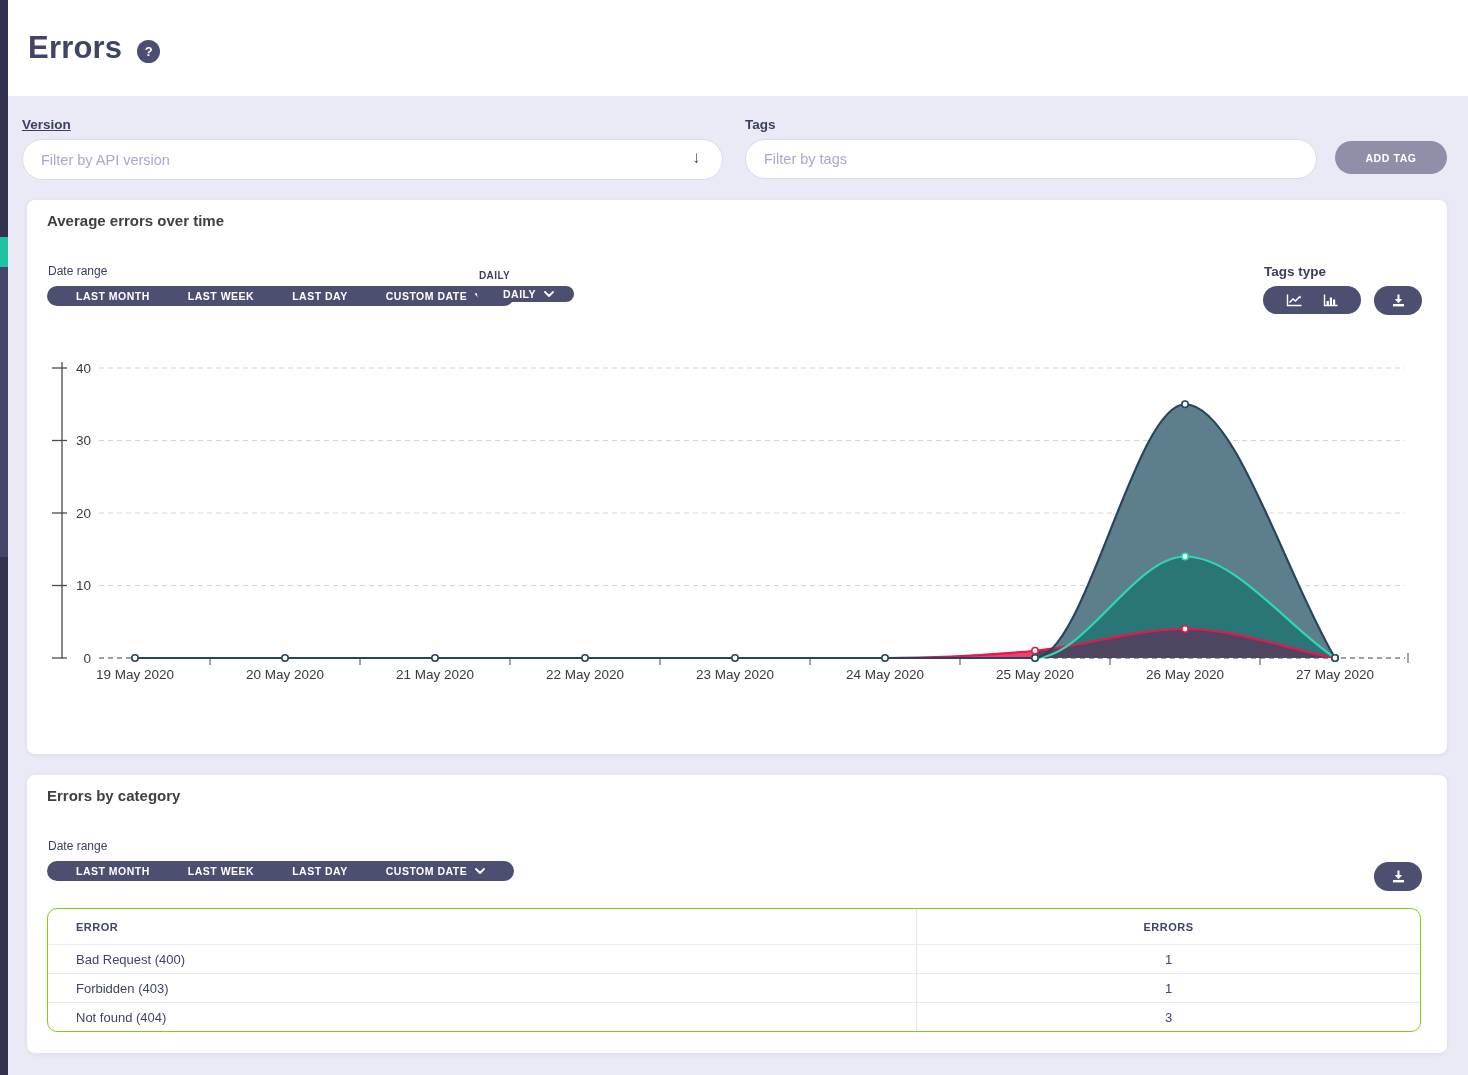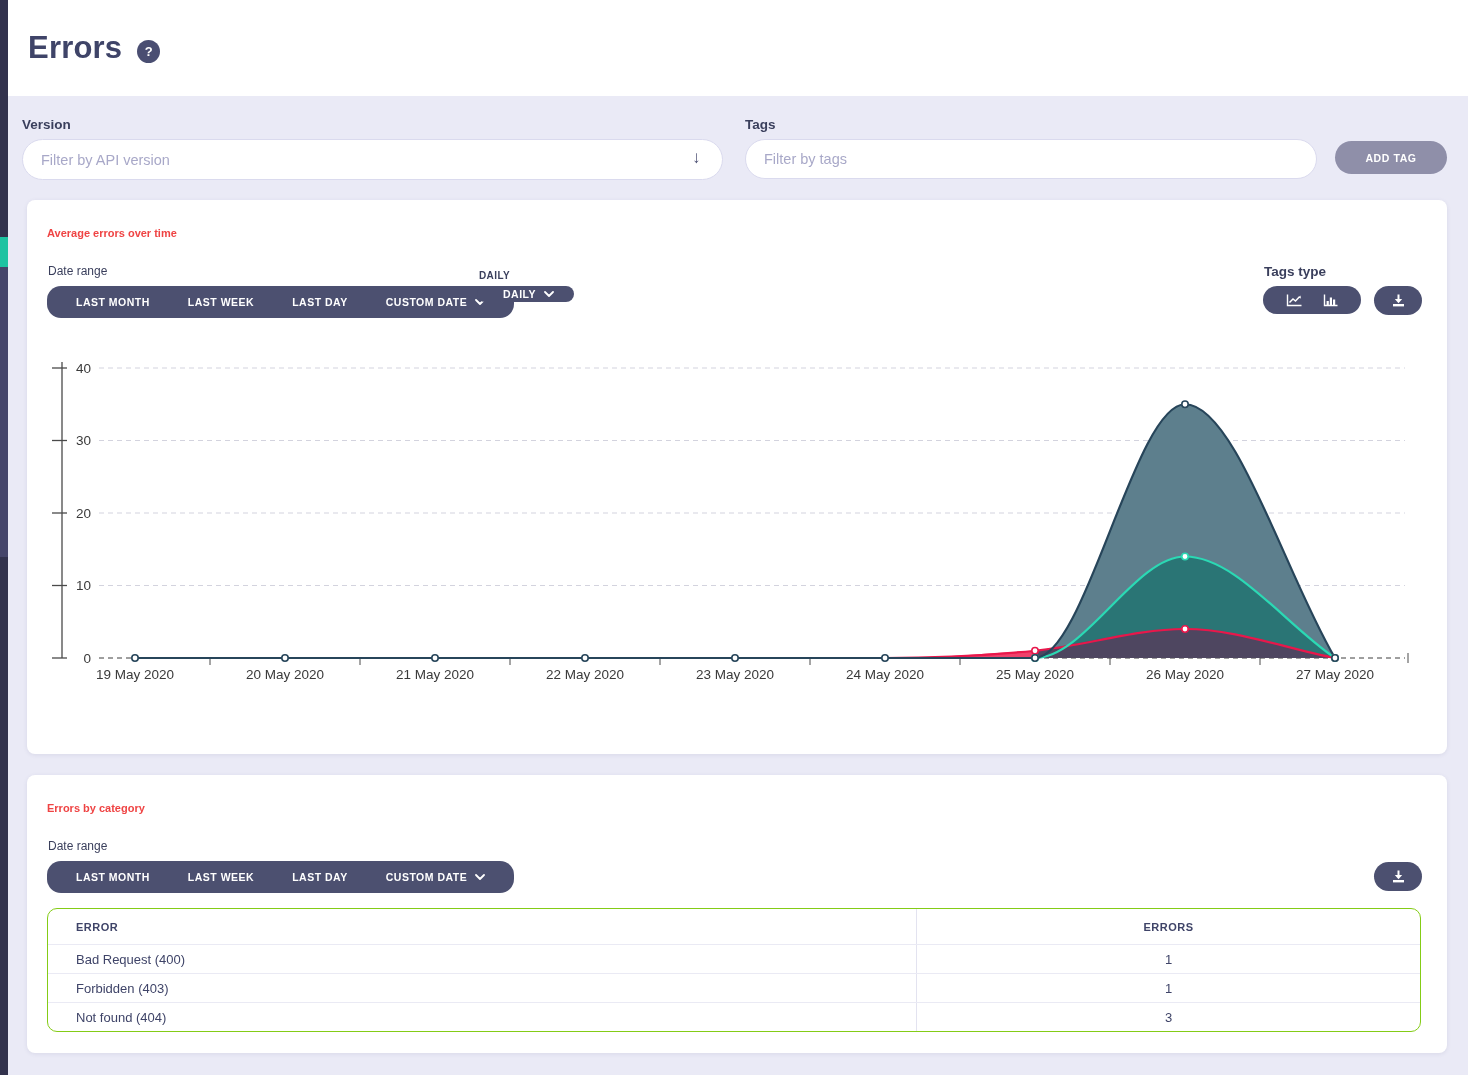--- a/index.html
+++ b/index.html
@@ -28,24 +28,24 @@
 
   .add-tag-btn { position: absolute; left: 1335px; top: 141px; width: 112px; height: 33px;
                  background: #8f8fa9; color: #fff; border: none; border-radius: 17px;
                  font-size: 10.5px; font-weight: bold; letter-spacing: 0.6px;
                  font-family: "Liberation Sans", sans-serif; cursor: pointer; }
 
   .card { position: absolute; left: 27px; width: 1420px; background: #fff; border-radius: 8px;
           box-shadow: 0 1px 4px rgba(70,70,120,0.10); }
   .card-avg { top: 200px; height: 554px; }
   .card-cat { top: 775px; height: 278px; }
-  .card-title { position: absolute; left: 20px; top: 27px; font-size: 11px; font-weight: bold; color: #ef4444; }
+  .card-title { position: absolute; left: 20px; top: 12px; font-size: 15px; font-weight: bold; color: #404040; }
   .dr-label { position: absolute; left: 21px; top: 64px; font-size: 12px; font-weight: normal; color: #3a3f5c; }
 
-  .pill-group { position: absolute; left: 20px; top: 86px; height: 32px; background: #4c5070;
+  .pill-group { position: absolute; left: 20px; top: 86px; height: 20px; background: #4c5070;
                 border-radius: 14px; display: flex; align-items: center; padding: 0 10px; }
   .pill-item { padding: 0 19px; font-size: 10.5px; font-weight: bold; color: #ffffff;
                letter-spacing: 0.5px; display: flex; align-items: center; gap: 8px;
                cursor: pointer; white-space: nowrap; height: 100%; }
   .period-label { position: absolute; left: 452px; top: 70px; font-size: 10px; font-weight: bold;
                   color: #3a3f5c; letter-spacing: 0.4px; }
   .period-pill { position: absolute; left: 450px; top: 86px; height: 16px; background: #4c5070;
                  border-radius: 14px; display: flex; align-items: center; padding: 0 12px; }
   .charttype-label { position: absolute; left: 1237px; top: 64px; font-size: 13.5px; font-weight: bold; color: #3a3f5c; }
   .charttype-pill { position: absolute; left: 1236px; top: 86px; width: 98px; height: 28px;
@@ -77,21 +77,21 @@
 <div class="edge">
   <div class="edge-teal"></div>
   <div class="edge-mid"></div>
 </div>
 
 <div class="header">
   <span class="page-title">Errors</span>
   <span class="help-icon">?</span>
 </div>
 
-<span class="filter-label" style="left:22px; top:117px;">Version</span>
+<span class="filter-label" style="left:22px; top:117px;text-decoration:underline;">Version</span>
 <input class="filter-input" style="left: 22px; top: 139px; width: 701px;" placeholder="Filter by API version">
 <span class="dd-arrow" style="left:692px; top:148px;">↓</span>
 
 <span class="filter-label" style="left:745px; top:117px;">Tags</span>
 <input class="filter-input" style="left: 745px; top: 139px; width: 572px; height: 40px;" placeholder="Filter by tags">
 <button class="add-tag-btn">ADD TAG</button>
 
 <div class="card card-avg">
   <div class="card-title">Average errors over time</div>
   <div class="dr-label">Date range</div>

